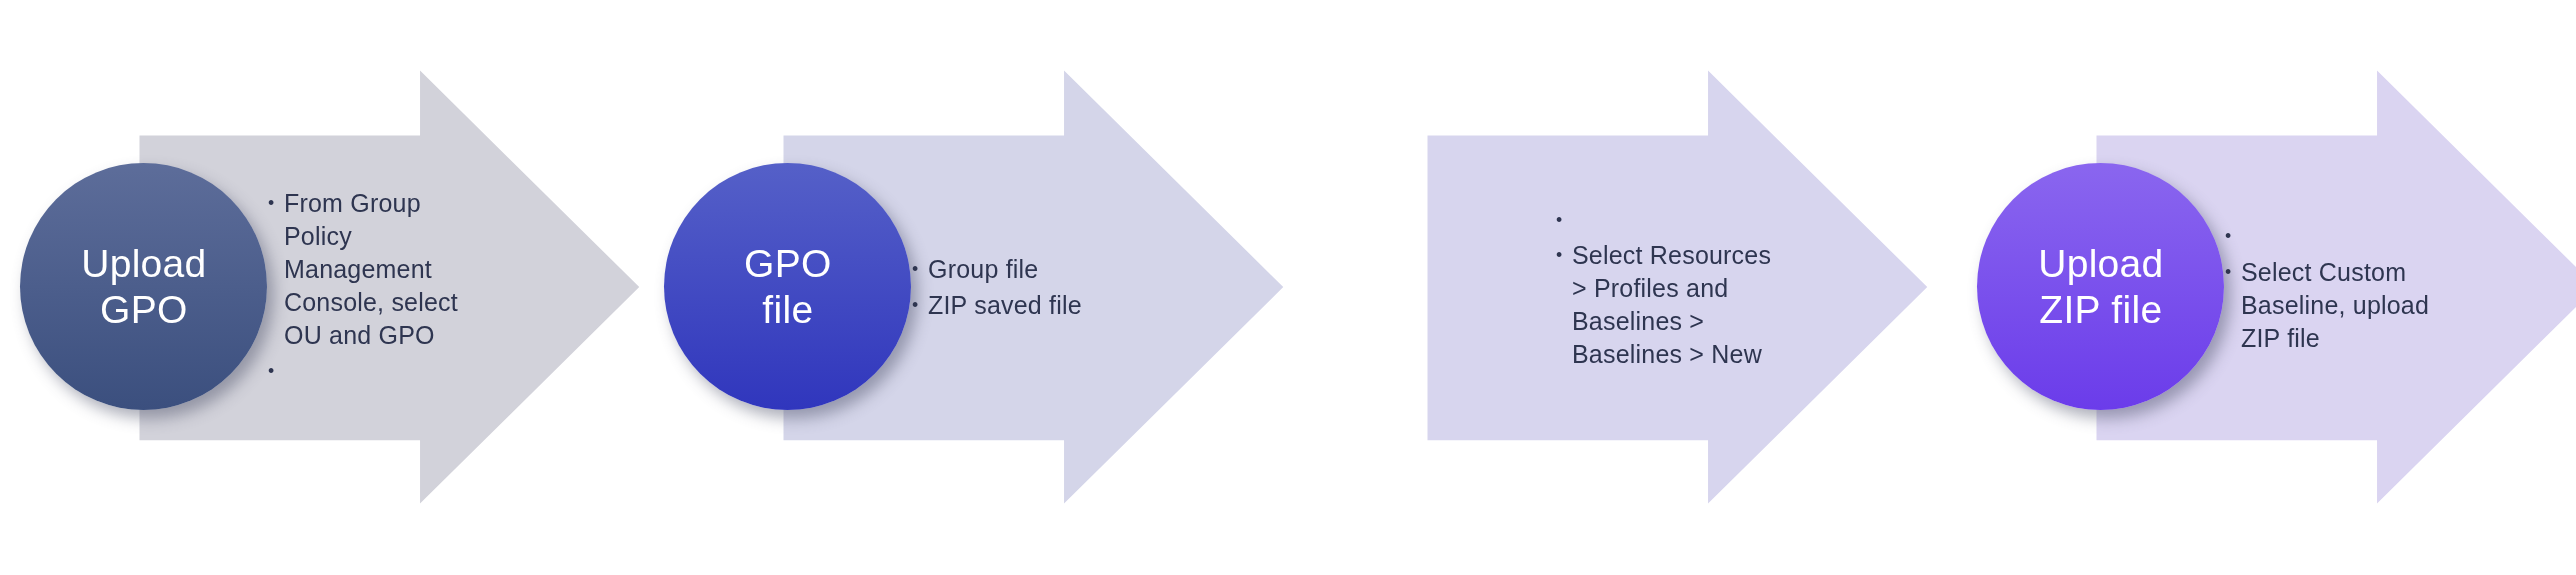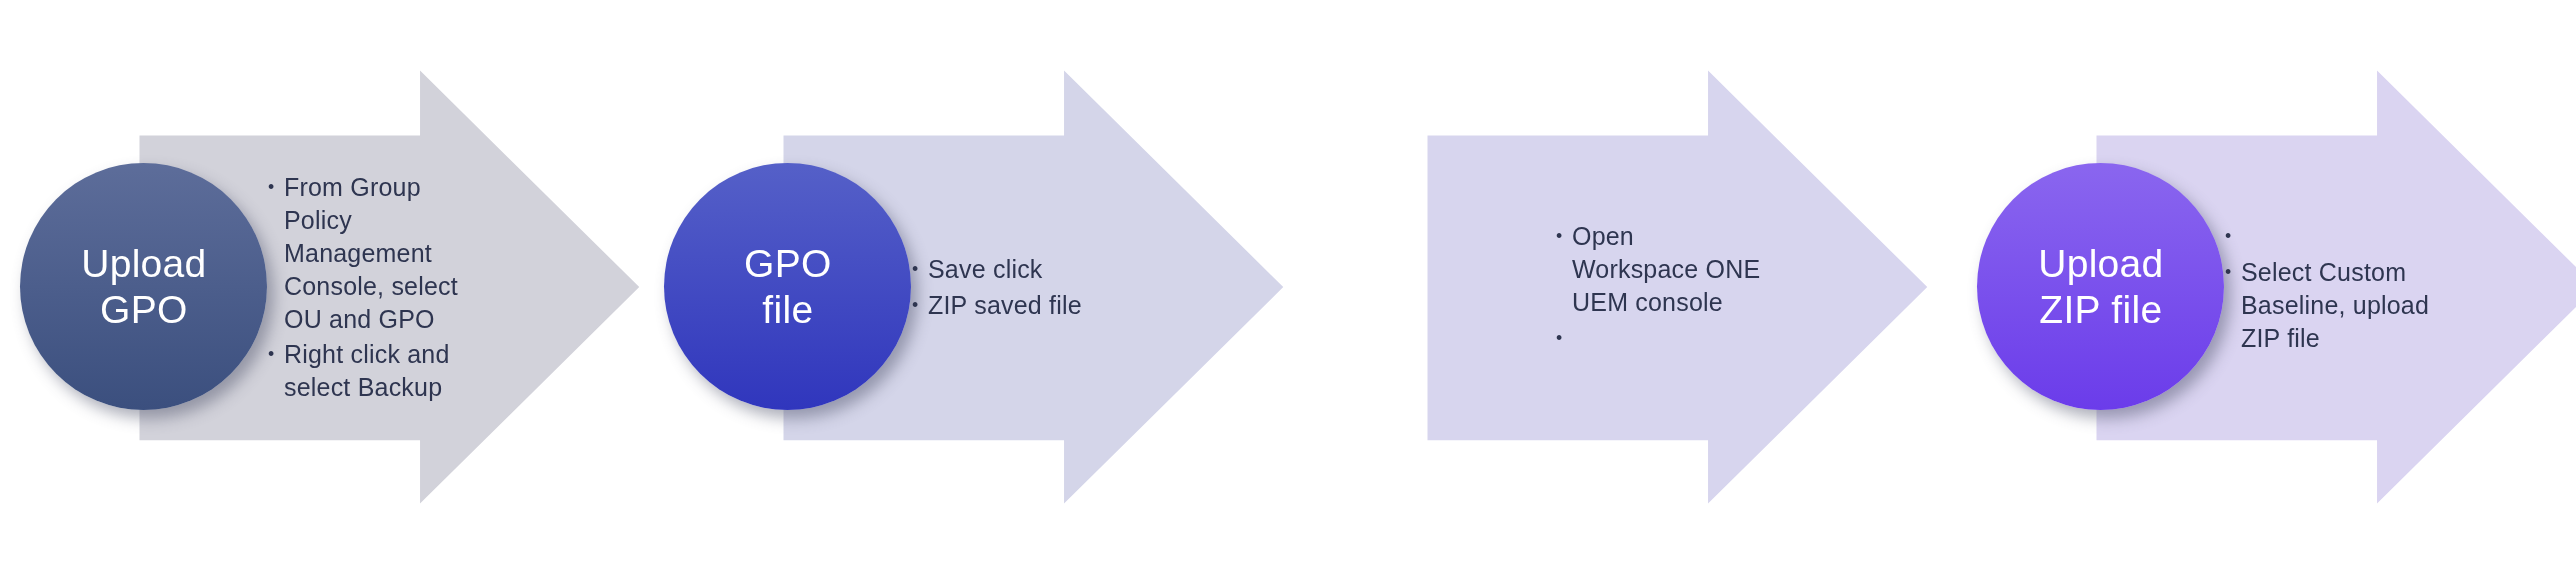--- a/index.html
+++ b/index.html
@@ -77,59 +77,58 @@
       <div class="bullet">
         <span class="dot">•</span>
         <span class="txt">From Group
 Policy
 Management
 Console, select
 OU and GPO</span>
       </div>
       <div class="bullet">
         <span class="dot">•</span>
-        <span class="txt">Right click and
-select Backup</span>
       </div>
     </div>
   </div>
 
   <div class="module m2" style="--arrow: #d4d5e9; --ctop: #5560c8; --cbot: #3036bd;">
     <svg class="arrow-svg" viewBox="0 0 694 619" aria-hidden="true">
       <polygon points="150,146 452,146 452,76 688,309 452,542 452,474 150,474" fill="currentColor"></polygon>
     </svg>
     <div class="circle">
       <span>GPO
 file</span>
     </div>
     <div class="details">
       <div class="bullet">
         <span class="dot">•</span>
-        <span class="txt">Save click</span>
+        <span class="txt">Group file</span>
       </div>
       <div class="bullet">
         <span class="dot">•</span>
         <span class="txt">ZIP saved file</span>
       </div>
     </div>
   </div>
 
   <div class="module m3" style="--arrow: #d7d5ee; --ctop: #7470dc; --cbot: #4233cf;">
     <svg class="arrow-svg" viewBox="0 0 694 619" aria-hidden="true">
       <polygon points="150,146 452,146 452,76 688,309 452,542 452,474 150,474" fill="currentColor"></polygon>
     </svg>
     <div class="details">
       <div class="bullet">
         <span class="dot">•</span>
-        <span class="txt">Open
-Workspace ONE
-UEM console</span>
       </div>
       <div class="bullet">
         <span class="dot">•</span>
+        <span class="txt">Select Resources
+&gt; Profiles and
+Baselines &gt;
+Baselines &gt; New</span>
       </div>
     </div>
   </div>
 
   <div class="module m4" style="--arrow: #dad4f1; --ctop: #8a66ef; --cbot: #6b3cea;">
     <svg class="arrow-svg" viewBox="0 0 694 619" aria-hidden="true">
       <polygon points="150,146 452,146 452,76 688,309 452,542 452,474 150,474" fill="currentColor"></polygon>
     </svg>
     <div class="circle">
       <span>Upload

